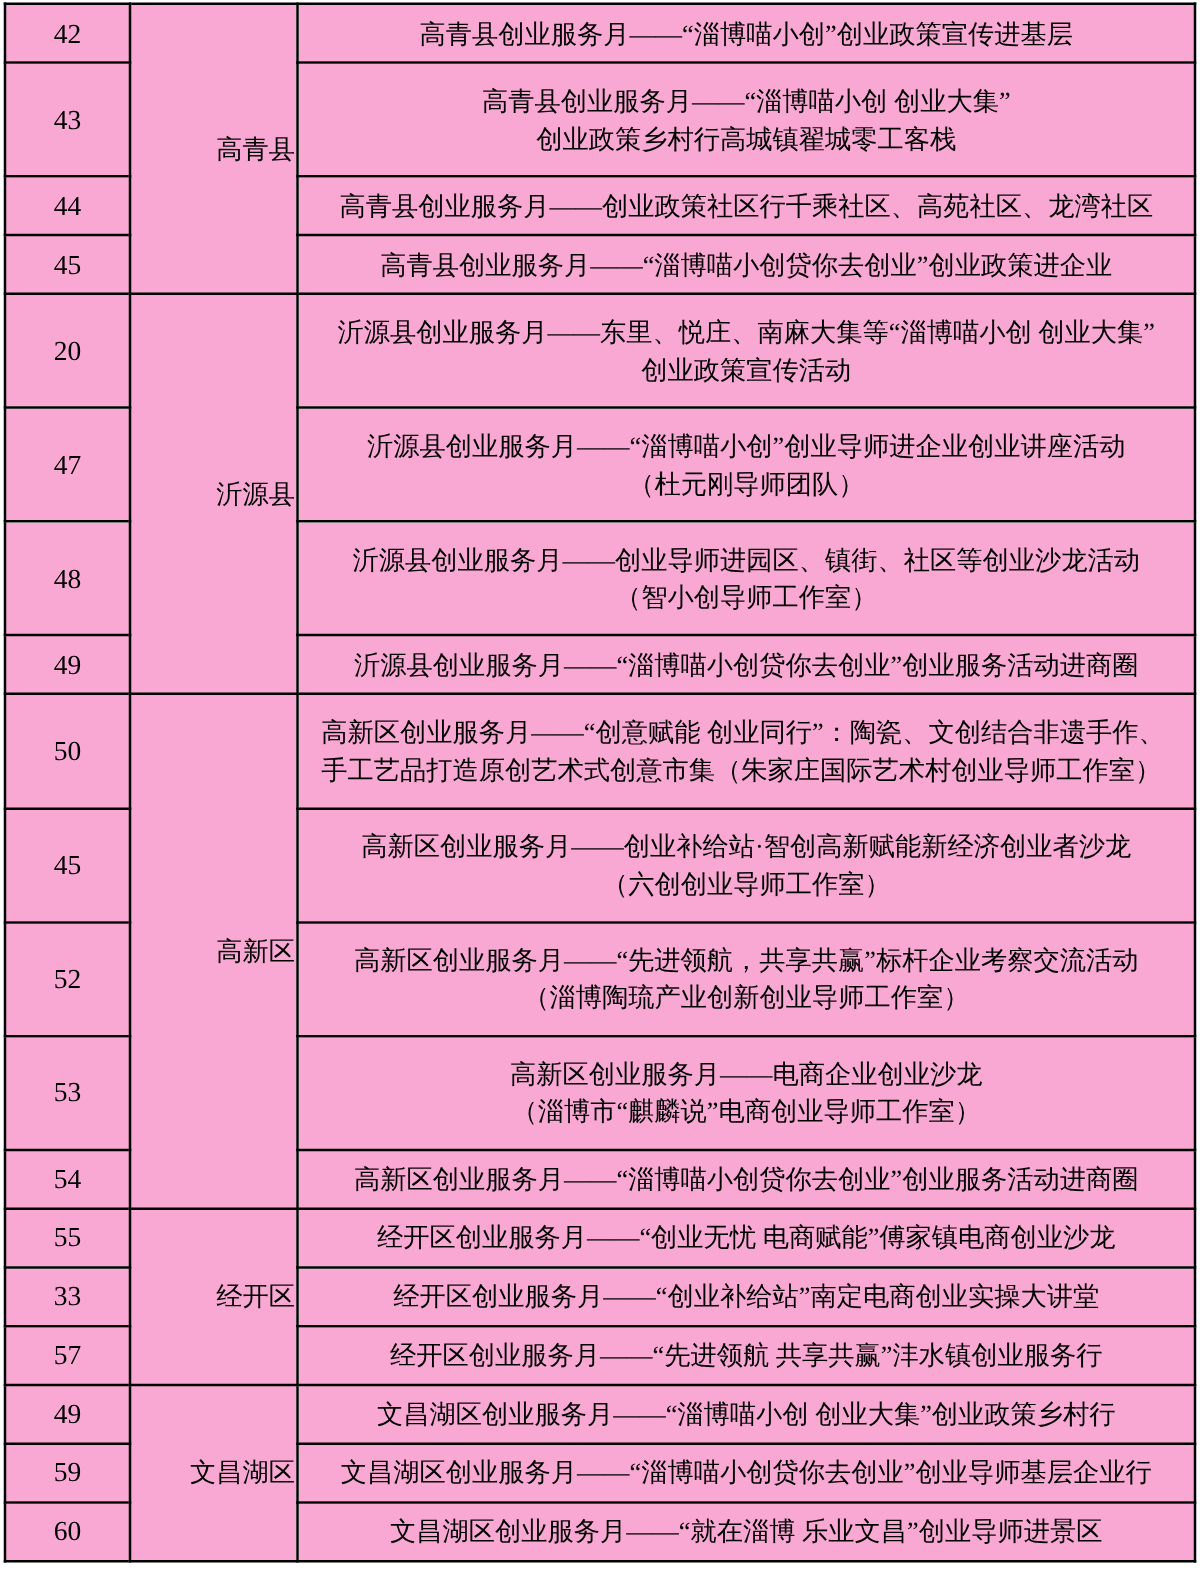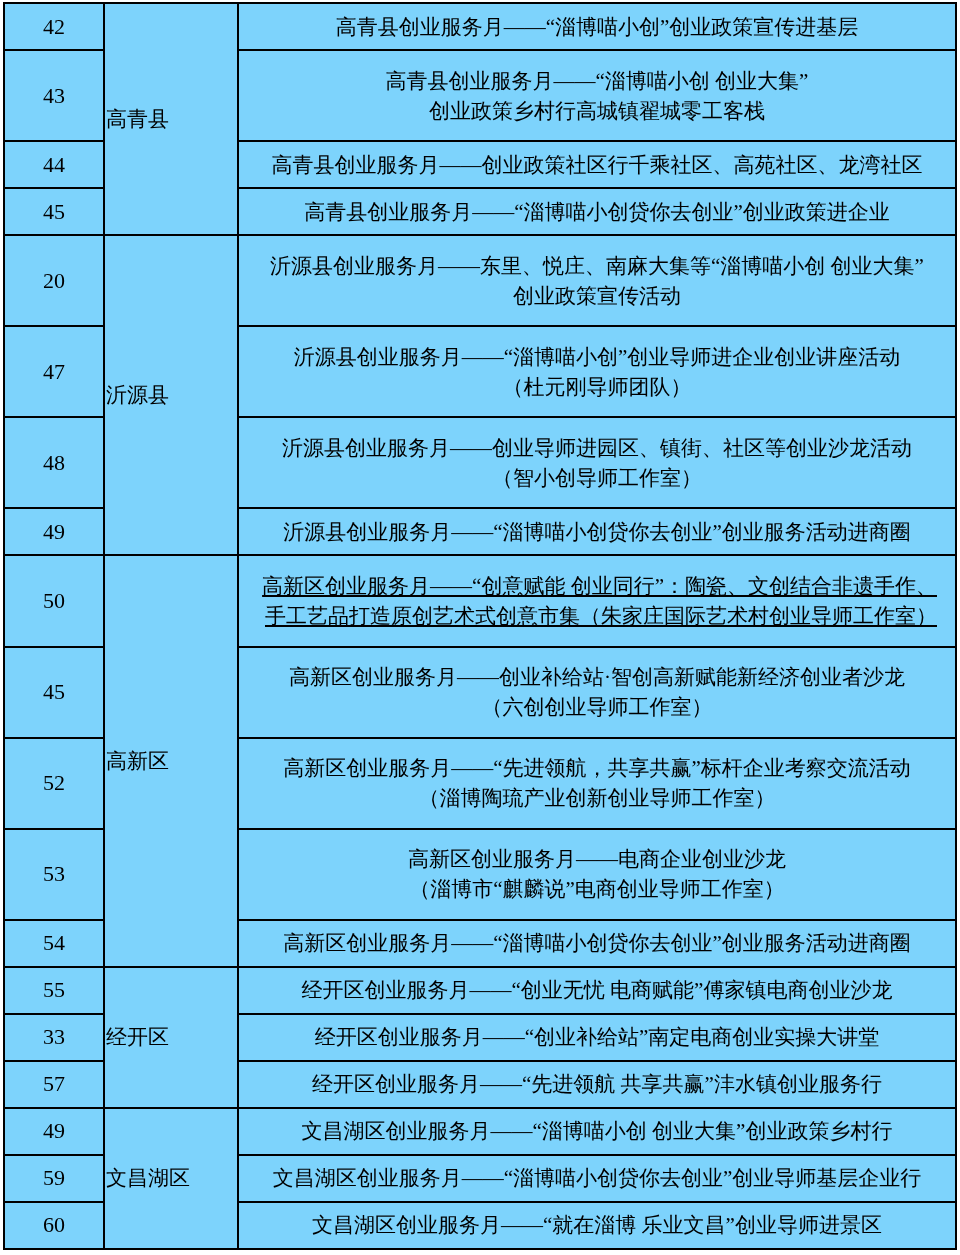--- a/index.html
+++ b/index.html
@@ -20,37 +20,37 @@
     width: 952px;
     height: 1248px;
     margin: 2px 0 0 3px;
   }
   col.c1 { width: 100px; }
   col.c2 { width: 134px; }
   col.c3 { width: 718px; }
   td {
     border: 2px solid #000000;
     vertical-align: middle;
-    background: #7dd3fc;
+    background: #f9a8d4;
     overflow: hidden;
   }
   td.num {
     text-align: center;
     font-size: 22px;
   }
   td.district {
-    text-align: left;
+    text-align: right;
     font-size: 21px;
   }
   td.act {
     text-align: center;
     font-size: 21px;
     padding: 0 18px;
   }
-  td.act.left { text-align: right; text-decoration: underline; }
+  td.act.left { text-align: left; }
   .line {
     line-height: 30px;
     white-space: nowrap;
   }
 </style>
 </head>
 <body>
 
 <table class="activity-table">
   <colgroup>

